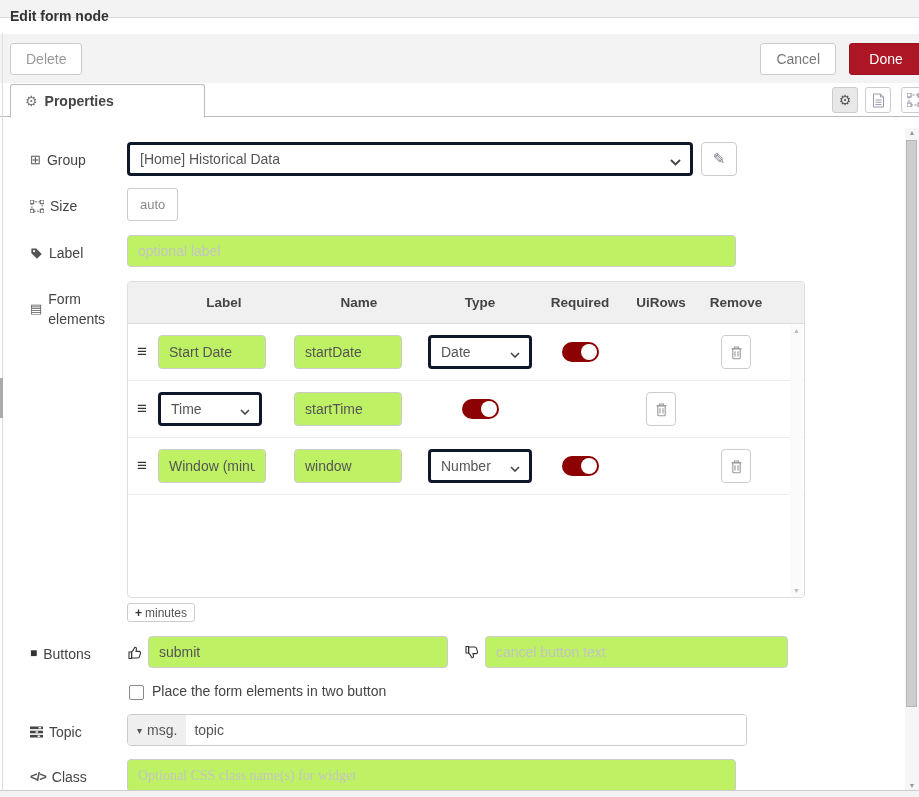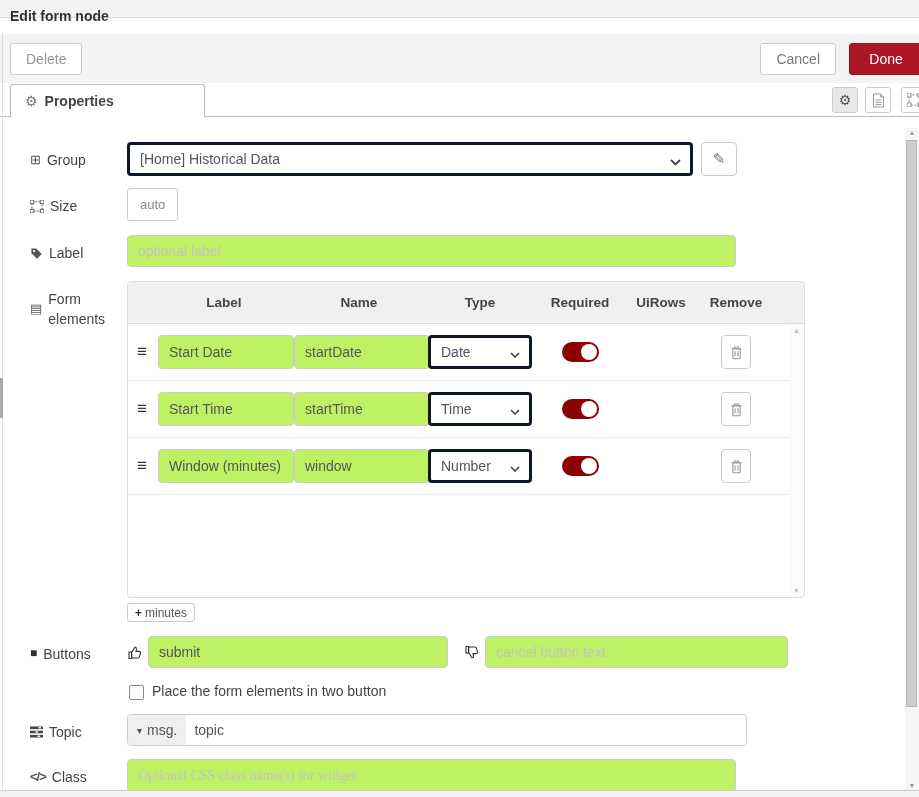--- a/index.html
+++ b/index.html
@@ -59,21 +59,21 @@
   
   .fe-table{position:absolute;left:127px;top:281px;width:678px;height:317px;
     border:1px solid #ddd;border-radius:4px;box-sizing:border-box;background:#fff;}
   .fe-head{height:41px;background:#f0f0f0;border-bottom:1px solid #ddd;border-radius:4px 4px 0 0;
     display:grid;grid-template-columns:28px 136px 134px 108px 92px 70px 80px;align-items:center;}
   .fe-head span{text-align:center;font-size:13.5px;font-weight:bold;color:#444;}
   .fe-list{position:relative;height:274px;overflow:hidden;}
   .fe-row{display:grid;grid-template-columns:28px 136px 134px 108px 92px 70px 80px;
     align-items:center;height:56px;border-bottom:1px solid #ececec;}
   .fe-row .handle{text-align:center;font-size:17px;font-weight:bold;color:#333;cursor:grab;}
-  .fe-row .txt-input{width:136px;margin-left:2px;}
+  .fe-row .txt-input{width:108px;margin-left:2px;}
   .fe-row .fake-select{width:104px;margin-left:2px;}
   .toggle{width:37px;height:20px;border-radius:10px;background:#8C0101;position:relative;
     justify-self:center;cursor:pointer;}
   .toggle::after{content:"";position:absolute;right:2px;top:2px;width:16px;height:16px;
     border-radius:50%;background:#fff;}
   .trash-btn{width:30px;height:34px;justify-self:center;}
   .fe-scroll{position:absolute;right:1px;top:0;bottom:1px;width:13px;background:#fbfbfb;}
   .fe-scroll .arr{position:absolute;left:0;width:13px;text-align:center;font-size:7px;color:#bbb;}
   .add-el-btn{position:absolute;left:127px;top:603px;height:19px;border:1px solid #ccc;
     border-radius:3px;background:#fff;display:inline-flex;align-items:center;padding:0 7px;
@@ -225,32 +225,31 @@
           <line x1="1.5" y1="3.8" x2="11.5" y2="3.8" stroke="#999" stroke-width="1.1"></line>
           <path d="M2.8 3.8h7.4v9a1 1 0 0 1-1 1H3.8a1 1 0 0 1-1-1z" fill="none" stroke="#999" stroke-width="1.1"></path>
           <line x1="5" y1="6.2" x2="5" y2="11.6" stroke="#999" stroke-width="1.1"></line>
           <line x1="8" y1="6.2" x2="8" y2="11.6" stroke="#999" stroke-width="1.1"></line>
         </svg>
       </span>
     </div>
 
     <div class="fe-row">
       <span class="handle">≡</span>
-      <span><input class="txt-input" value="Start Time" style=""></span>
-      <span><input class="txt-input" value="startTime" style=""></span>
       <span>
         <div class="fake-select">
           <span>Time</span>
           <span class="chev">
             <svg width="10" height="6" viewBox="0 0 10 6">
                 <polyline points="1,1 5,5 9,1" fill="none" stroke="#444" stroke-width="1.6"></polyline>
               </svg>
           </span>
         </div>
       </span>
+      <span><input class="txt-input" value="startTime" style=""></span>
       <span class="toggle"></span>
       <span></span>
       <span class="icon-btn trash-btn">
         <svg width="13" height="15" viewBox="0 0 13 15">
           <path d="M4.5 3.5V2h4v1.5" fill="none" stroke="#999" stroke-width="1.1"></path>
           <line x1="1.5" y1="3.8" x2="11.5" y2="3.8" stroke="#999" stroke-width="1.1"></line>
           <path d="M2.8 3.8h7.4v9a1 1 0 0 1-1 1H3.8a1 1 0 0 1-1-1z" fill="none" stroke="#999" stroke-width="1.1"></path>
           <line x1="5" y1="6.2" x2="5" y2="11.6" stroke="#999" stroke-width="1.1"></line>
           <line x1="8" y1="6.2" x2="8" y2="11.6" stroke="#999" stroke-width="1.1"></line>
         </svg>

